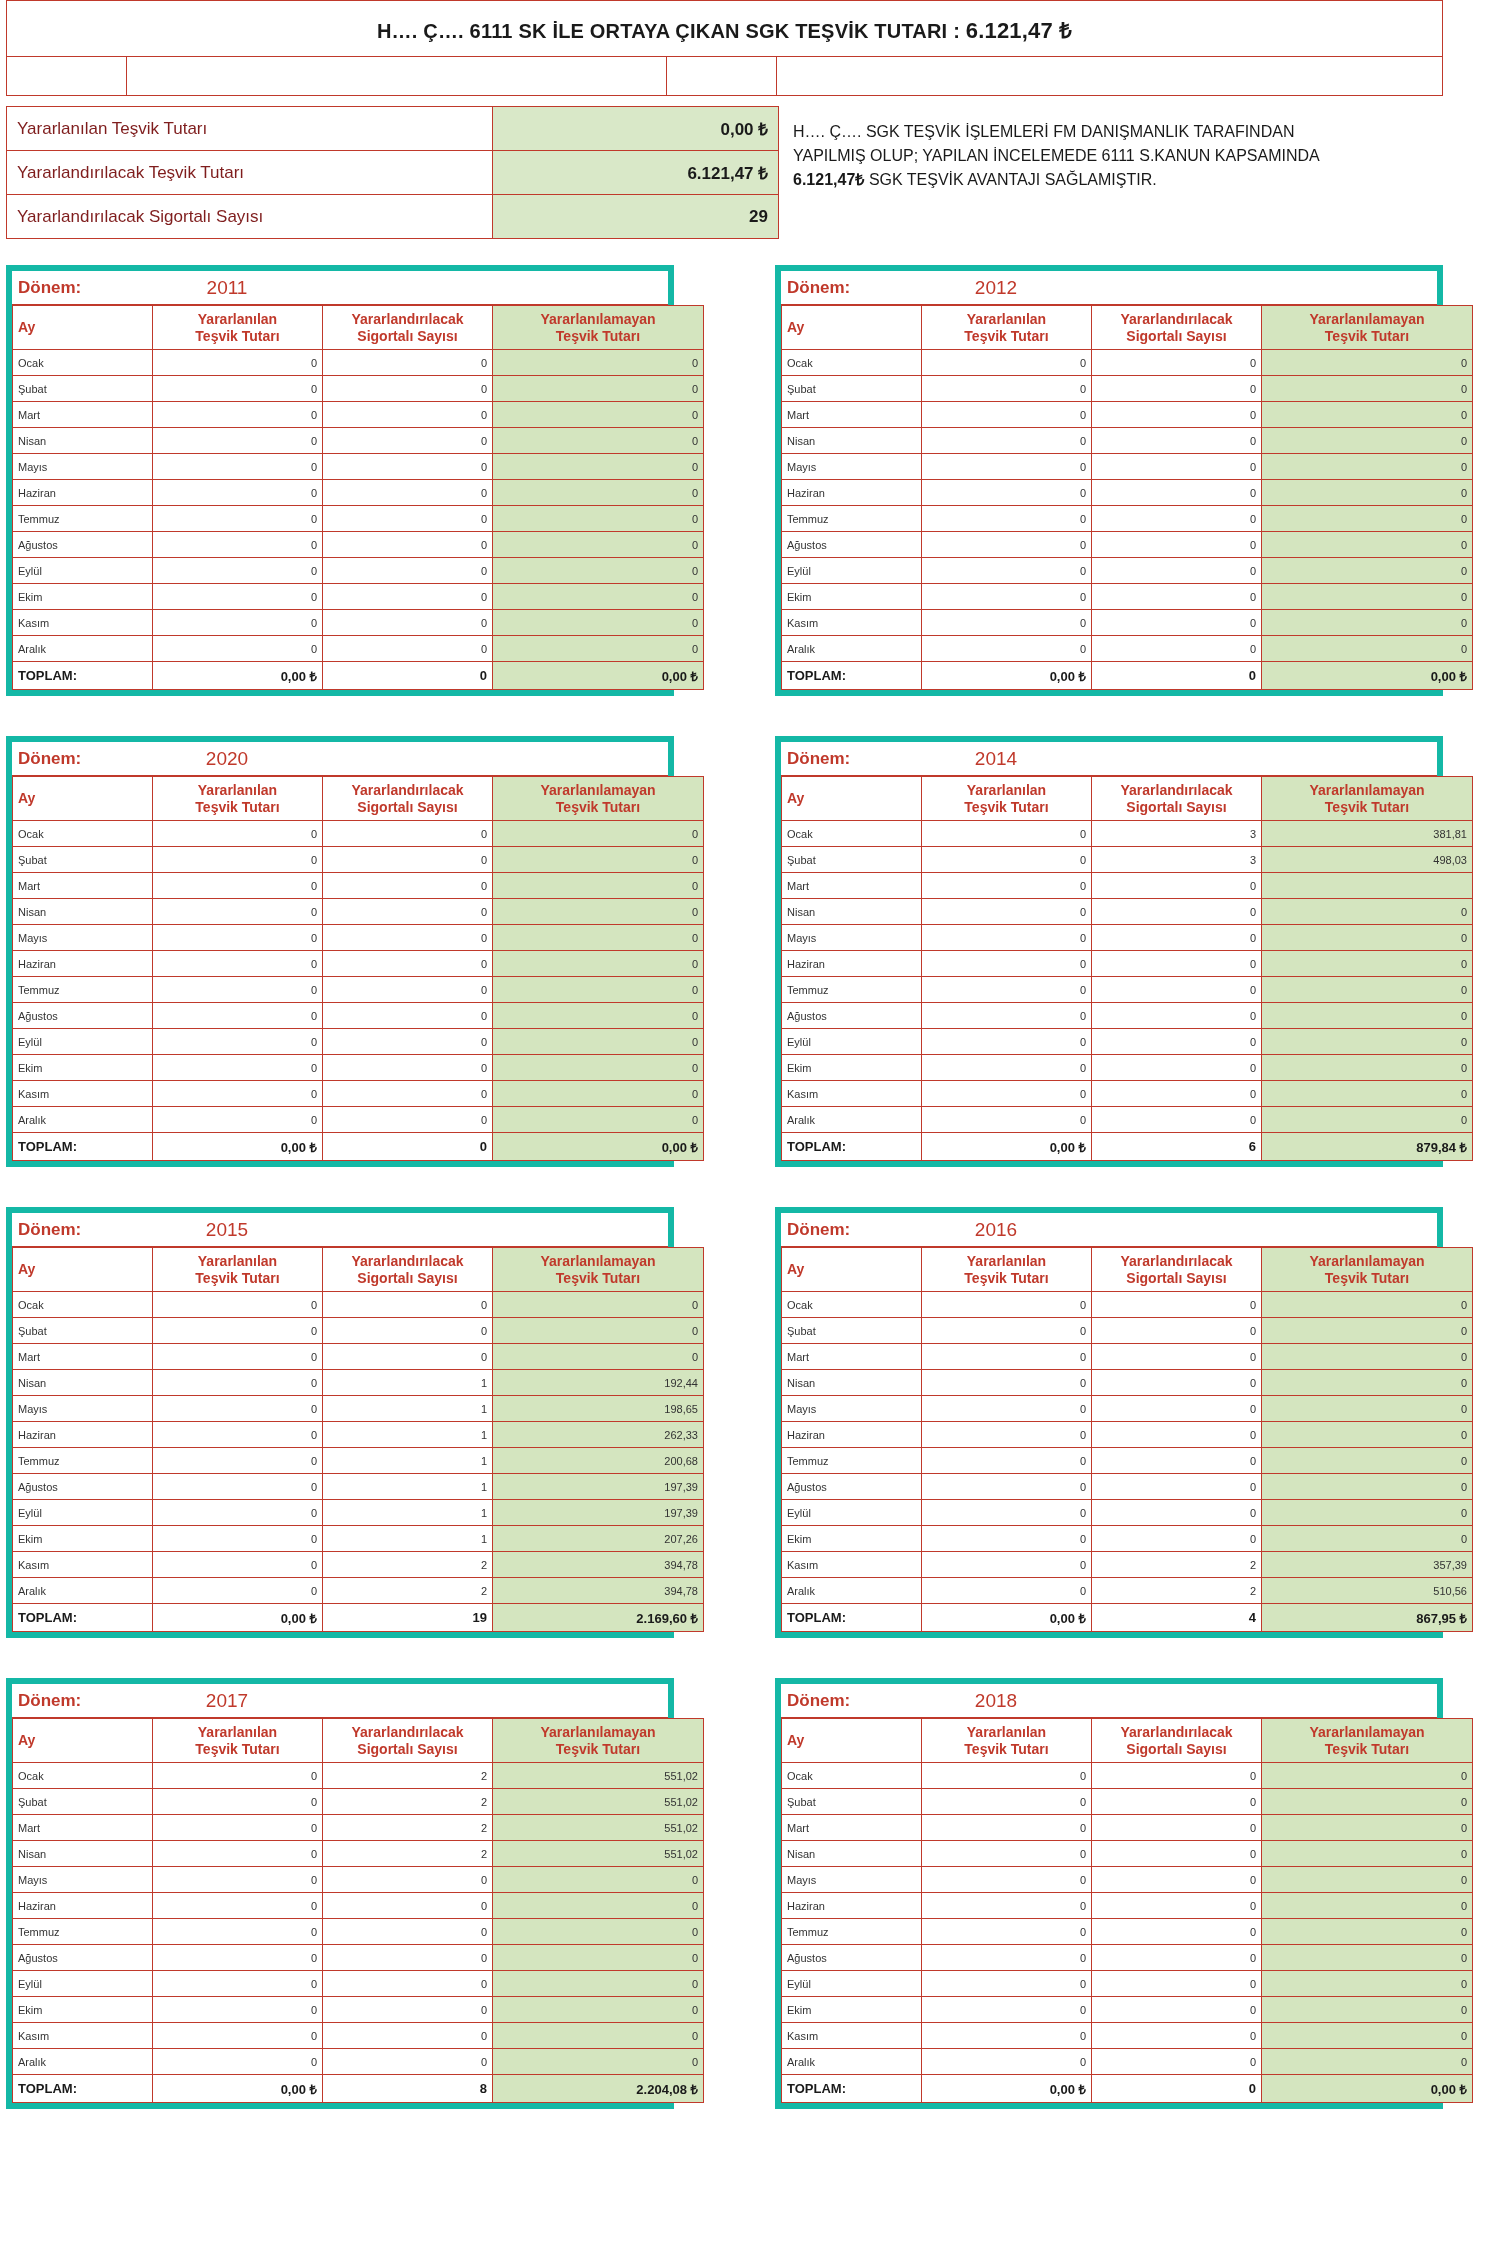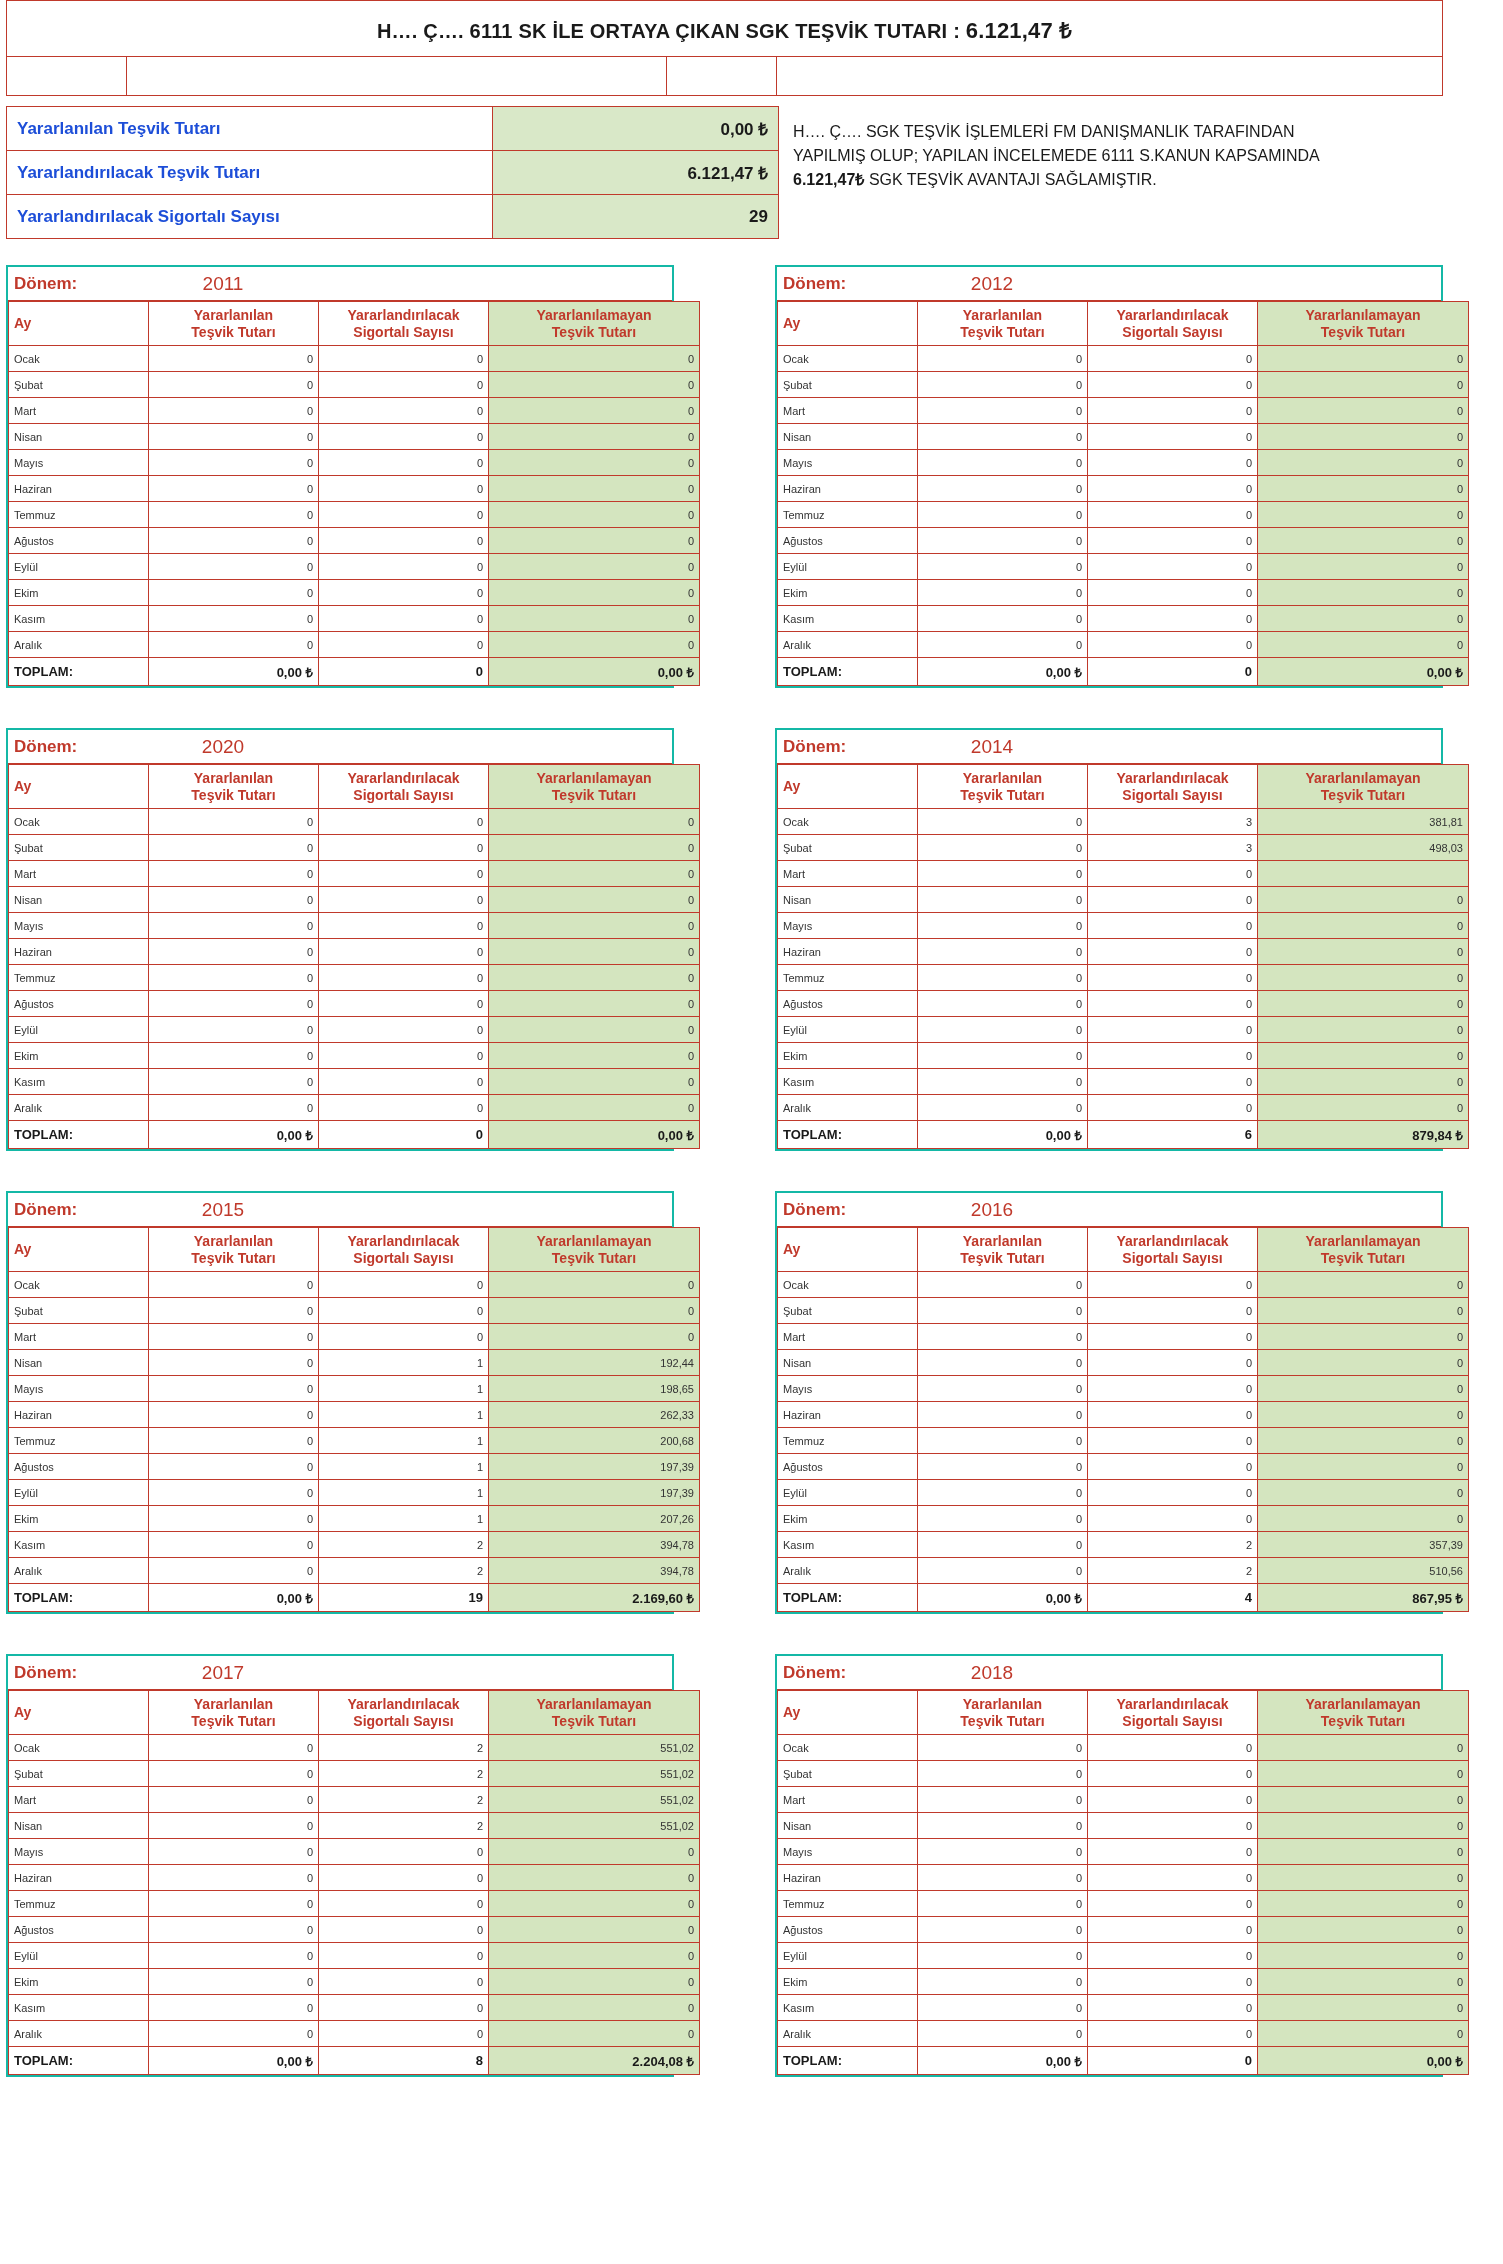--- a/index.html
+++ b/index.html
@@ -63,22 +63,22 @@
     width: 773px;
   }
   .summary-table td {
     border: 1px solid #c0392b;
     height: 44px;
     padding: 0 10px;
     vertical-align: middle;
   }
   .summary-label {
     width: 487px;
-    color: #1d4ed8;
-    font-weight: bold;
+    color: #7f1d1d;
+    font-weight: normal;
     font-size: 17px;
   }
   .summary-value {
     width: 286px;
     background: #d9e8c8;
     text-align: right;
     font-weight: bold;
     font-size: 17px;
     color: #1a1a1a;
   }
@@ -97,21 +97,21 @@
     margin: 26px 0 0 6px;
     width: 1437px;
   }
   .year-row {
     display: flex;
     gap: 0;
     margin-bottom: 40px;
   }
   .year-block {
     width: 668px;
-    border: 2px solid #14b8a6;
+    border: 6px solid #14b8a6;
   }
   .year-block + .year-block { margin-left: 101px; }
 
   .period-head {
     display: flex;
     height: 34px;
     align-items: center;
     border-bottom: 1px solid #c0392b;
   }
   .period-head .lbl {

